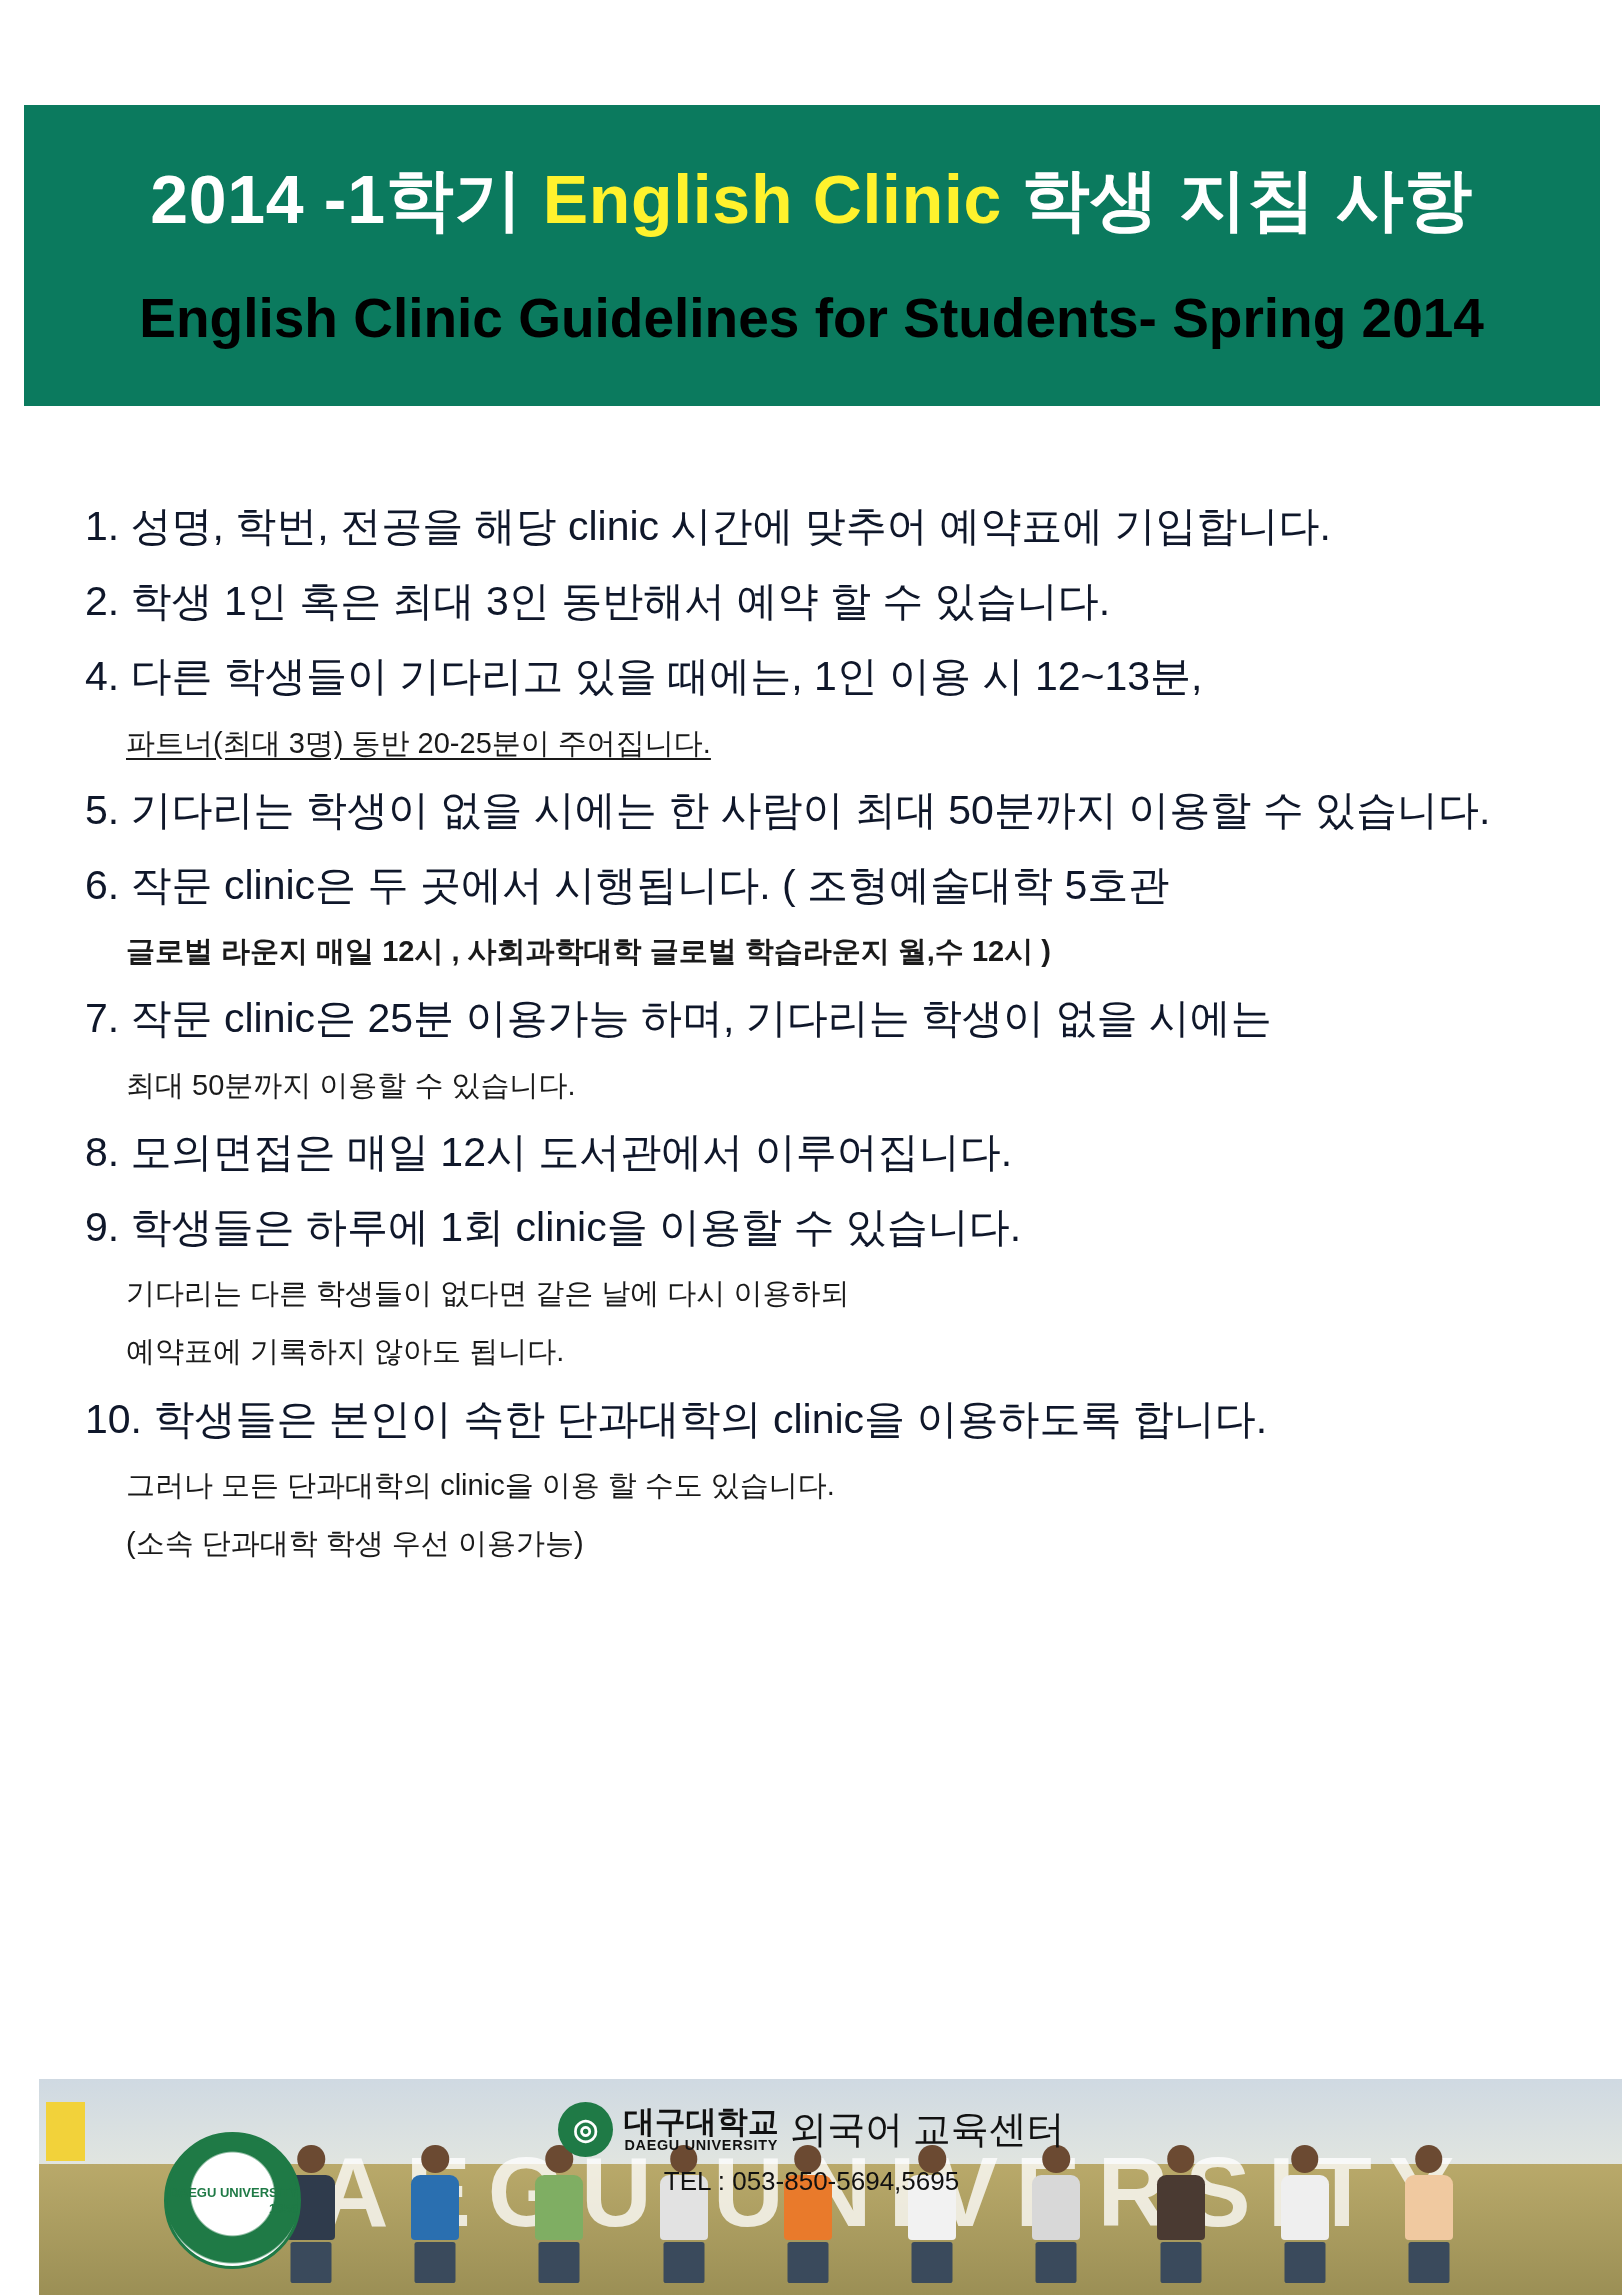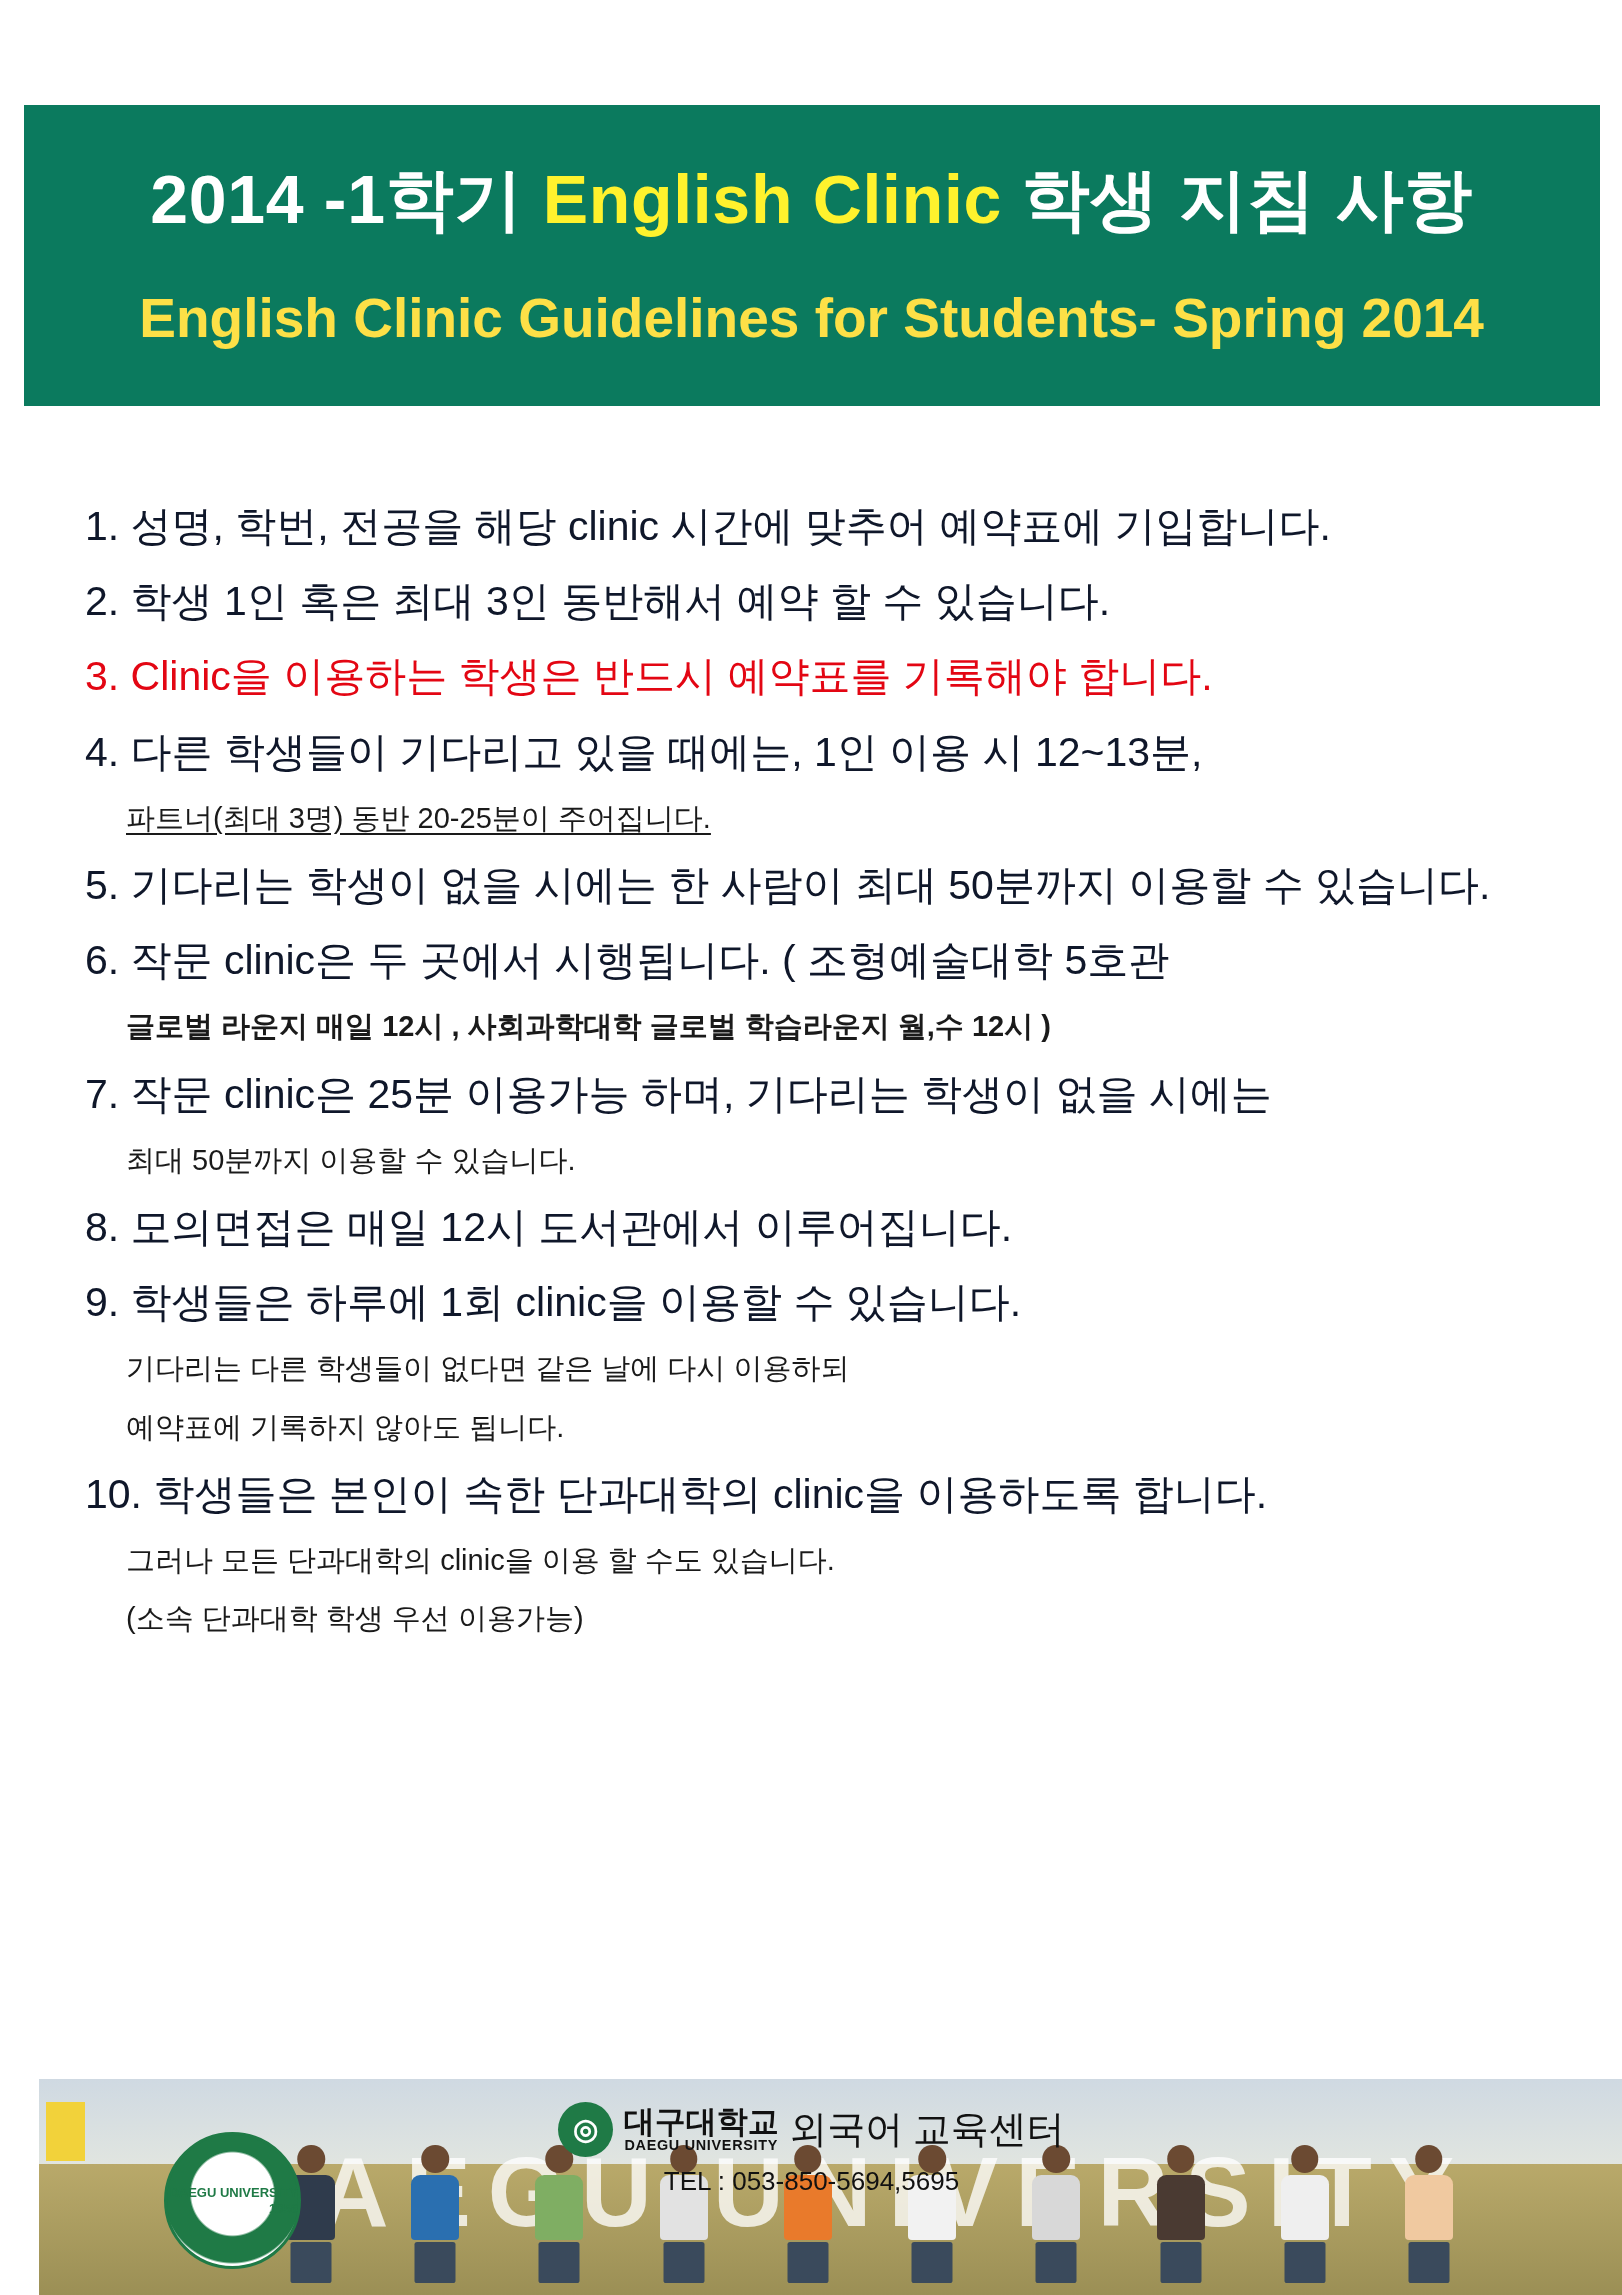--- a/index.html
+++ b/index.html
@@ -35,21 +35,21 @@
     font-size: 68px;
     font-weight: bold;
     letter-spacing: 0.7px;
     line-height: 1.15;
     white-space: nowrap;
   }
   .header-line1 .hl-yellow {
     color: #fff22d;
   }
   .header-line2 {
-    color: #fde047;
+    color: #000000;
     font-size: 55px;
     font-weight: bold;
     line-height: 1.2;
     margin-top: 6.5px;
     white-space: nowrap;
   }
 
   
   .guidelines {
     position: absolute;
@@ -258,21 +258,20 @@
 <div class="header-banner">
   <div class="header-line1">
     <span>2014 -1학기 </span><span class="hl-yellow">English Clinic</span><span> 학생 지침 사항</span>
   </div>
   <div class="header-line2">English Clinic Guidelines for Students- Spring 2014</div>
 </div>
 
 <div class="guidelines">
   <div class="g-item">1. 성명, 학번, 전공을 해당 clinic 시간에 맞추어 예약표에 기입합니다.</div>
   <div class="g-item">2. 학생 1인 혹은 최대 3인 동반해서 예약 할 수 있습니다.</div>
-  <div class="g-item red">3. Clinic을 이용하는 학생은 반드시 예약표를 기록해야 합니다.</div>
   <div class="g-item">4. 다른 학생들이 기다리고 있을 때에는, 1인 이용 시 12~13분,</div>
   <div class="g-sub u">파트너(최대 3명) 동반 20-25분이 주어집니다.</div>
   <div class="g-item">5. 기다리는 학생이 없을 시에는 한 사람이 최대 50분까지 이용할 수 있습니다.</div>
   <div class="g-item">6. 작문 clinic은 두 곳에서 시행됩니다. ( 조형예술대학 5호관</div>
   <div class="g-sub b">글로벌 라운지 매일 12시 , 사회과학대학 글로벌 학습라운지 월,수 12시 )</div>
   <div class="g-item">7. 작문 clinic은 25분 이용가능 하며, 기다리는 학생이 없을 시에는</div>
   <div class="g-sub">최대 50분까지 이용할 수 있습니다.</div>
   <div class="g-item">8. 모의면접은 매일 12시 도서관에서 이루어집니다.</div>
   <div class="g-item">9. 학생들은 하루에 1회 clinic을 이용할 수 있습니다.</div>
   <div class="g-sub">기다리는 다른 학생들이 없다면 같은 날에 다시 이용하되</div>

